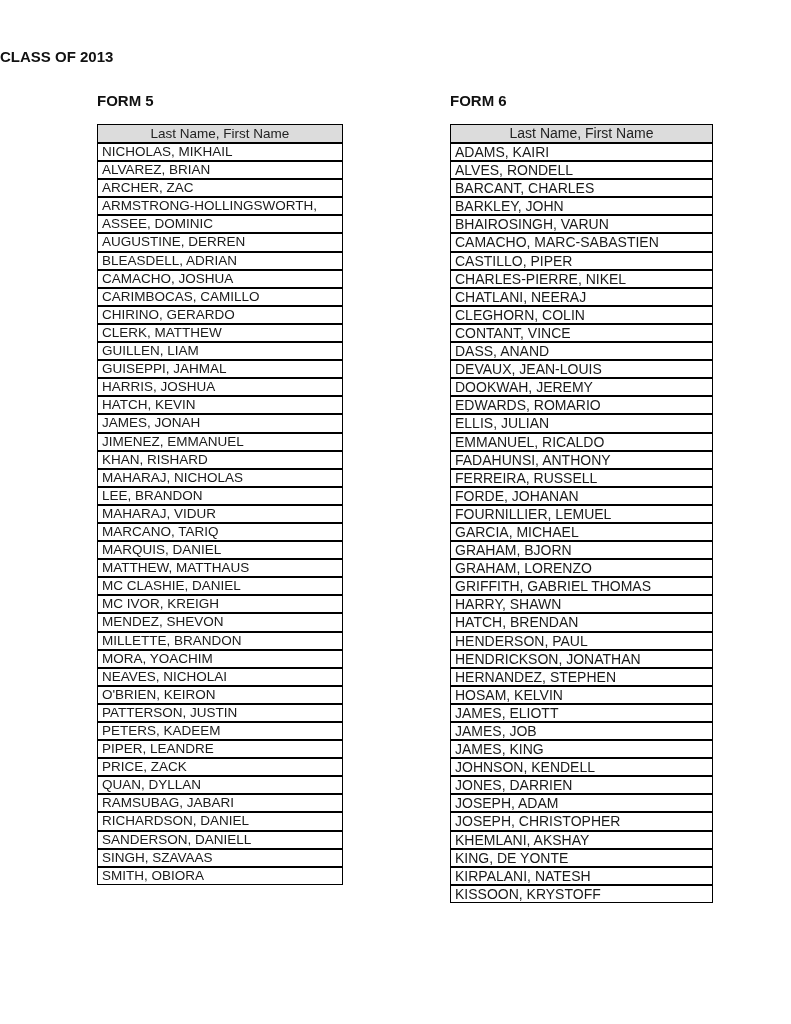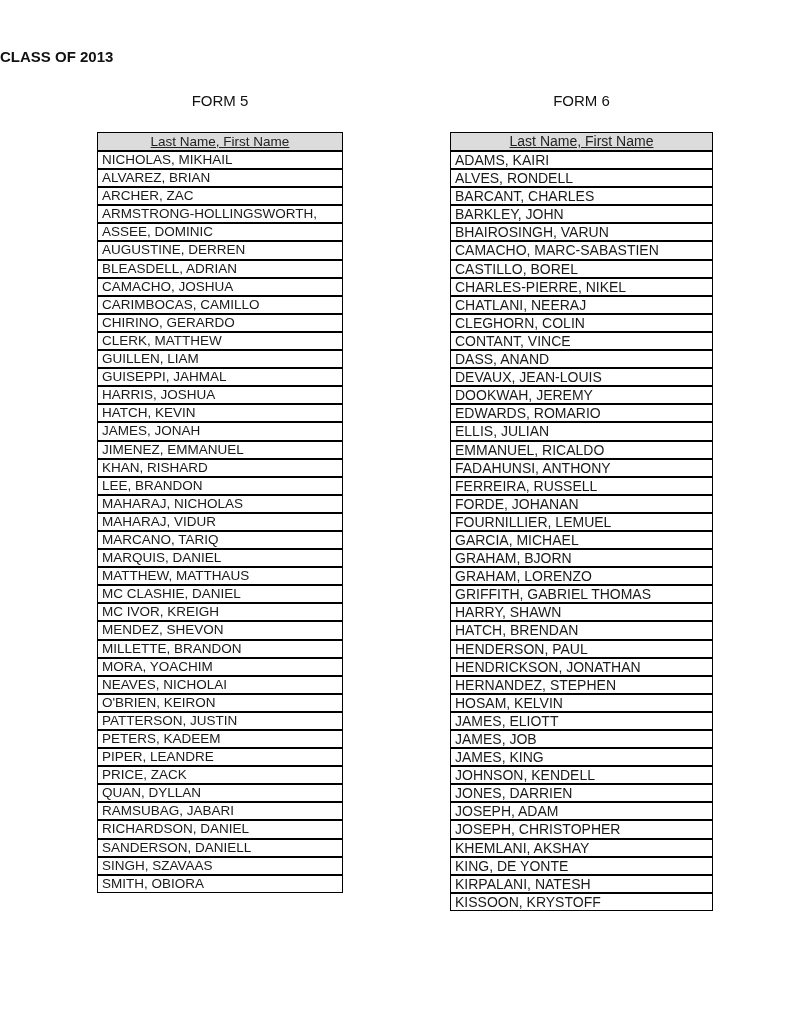--- a/index.html
+++ b/index.html
@@ -25,38 +25,37 @@
     font-size: 15px;
     color: #111111;
   }
   .form-block {
     position: absolute;
     top: 92px;
   }
   .form-block.form5 { left: 97px;  width: 246px; }
   .form-block.form6 { left: 410px; width: 263px; padding-left: 40px; }
   .form-heading {
-    text-align: center;
-    font-weight: normal;
+    text-align: left;
+    font-weight: bold;
     font-size: 15px;
-    margin-bottom: 23px;
+    margin-bottom: 15px;
     color: #111111;
   }
   .name-table {
     width: 100%;
   }
   .table-header {
     border: 1px solid #000000;
     background: #dcdcdc;
     height: 17px;
     line-height: 17px;
     text-align: center;
     font-size: 13.5px;
     color: #222222;
-    text-decoration: underline;
   }
   .table-row {
     border: 1px solid #000000;
     background: #ffffff;
     height: 16.1px;
     line-height: 16.1px;
     padding-left: 4px;
     font-size: 13.5px;
     white-space: nowrap;
     overflow: hidden;
@@ -86,22 +85,22 @@
         <div class="table-row">CARIMBOCAS, CAMILLO</div>
         <div class="table-row">CHIRINO, GERARDO</div>
         <div class="table-row">CLERK, MATTHEW</div>
         <div class="table-row">GUILLEN, LIAM</div>
         <div class="table-row">GUISEPPI, JAHMAL</div>
         <div class="table-row">HARRIS, JOSHUA</div>
         <div class="table-row">HATCH, KEVIN</div>
         <div class="table-row">JAMES, JONAH</div>
         <div class="table-row">JIMENEZ, EMMANUEL</div>
         <div class="table-row">KHAN, RISHARD</div>
+        <div class="table-row">MAHARAJ, NICHOLAS</div>
         <div class="table-row">LEE, BRANDON</div>
-        <div class="table-row">MAHARAJ, NICHOLAS</div>
         <div class="table-row">MAHARAJ, VIDUR</div>
         <div class="table-row">MARCANO, TARIQ</div>
         <div class="table-row">MARQUIS, DANIEL</div>
         <div class="table-row">MATTHEW, MATTHAUS</div>
         <div class="table-row">MC CLASHIE, DANIEL</div>
         <div class="table-row">MC IVOR, KREIGH</div>
         <div class="table-row">MENDEZ, SHEVON</div>
         <div class="table-row">MILLETTE, BRANDON</div>
         <div class="table-row">MORA, YOACHIM</div>
         <div class="table-row">NEAVES, NICHOLAI</div>
@@ -124,21 +123,21 @@
   <div class="form-heading">FORM 6</div>
   <div class="name-table">
     <div class="table-header">Last Name, First Name</div>
     <div>
         <div class="table-row">ADAMS, KAIRI</div>
         <div class="table-row">ALVES, RONDELL</div>
         <div class="table-row">BARCANT, CHARLES</div>
         <div class="table-row">BARKLEY, JOHN</div>
         <div class="table-row">BHAIROSINGH, VARUN</div>
         <div class="table-row">CAMACHO, MARC-SABASTIEN</div>
-        <div class="table-row">CASTILLO, BOREL</div>
+        <div class="table-row">CASTILLO, PIPER</div>
         <div class="table-row">CHARLES-PIERRE, NIKEL</div>
         <div class="table-row">CHATLANI, NEERAJ</div>
         <div class="table-row">CLEGHORN, COLIN</div>
         <div class="table-row">CONTANT, VINCE</div>
         <div class="table-row">DASS, ANAND</div>
         <div class="table-row">DEVAUX, JEAN-LOUIS</div>
         <div class="table-row">DOOKWAH, JEREMY</div>
         <div class="table-row">EDWARDS, ROMARIO</div>
         <div class="table-row">ELLIS, JULIAN</div>
         <div class="table-row">EMMANUEL, RICALDO</div>

